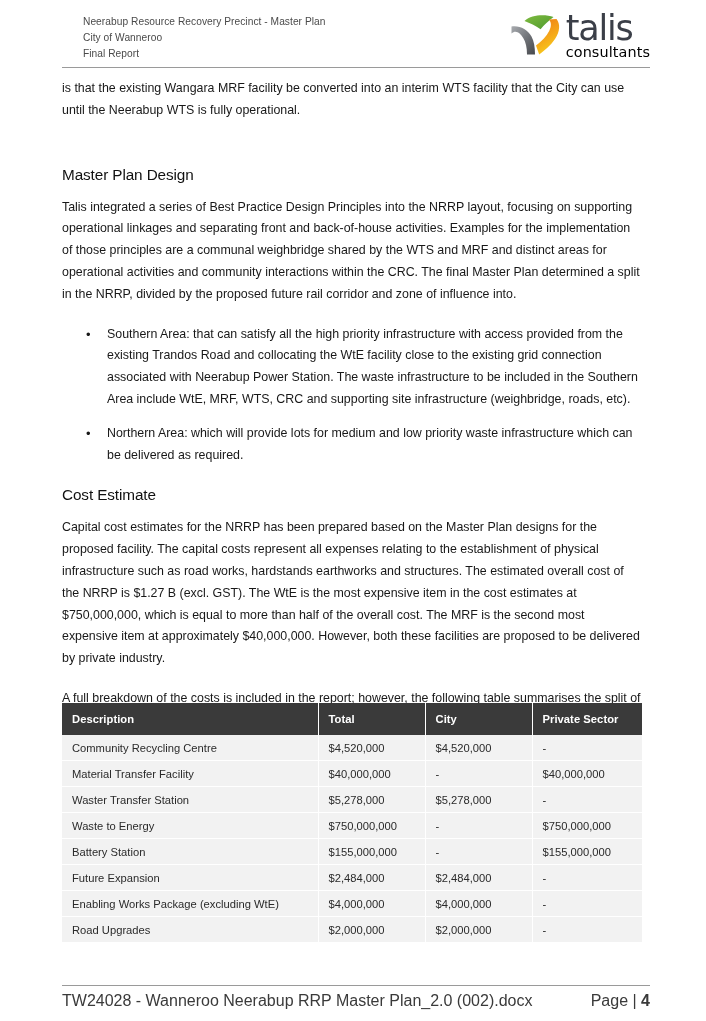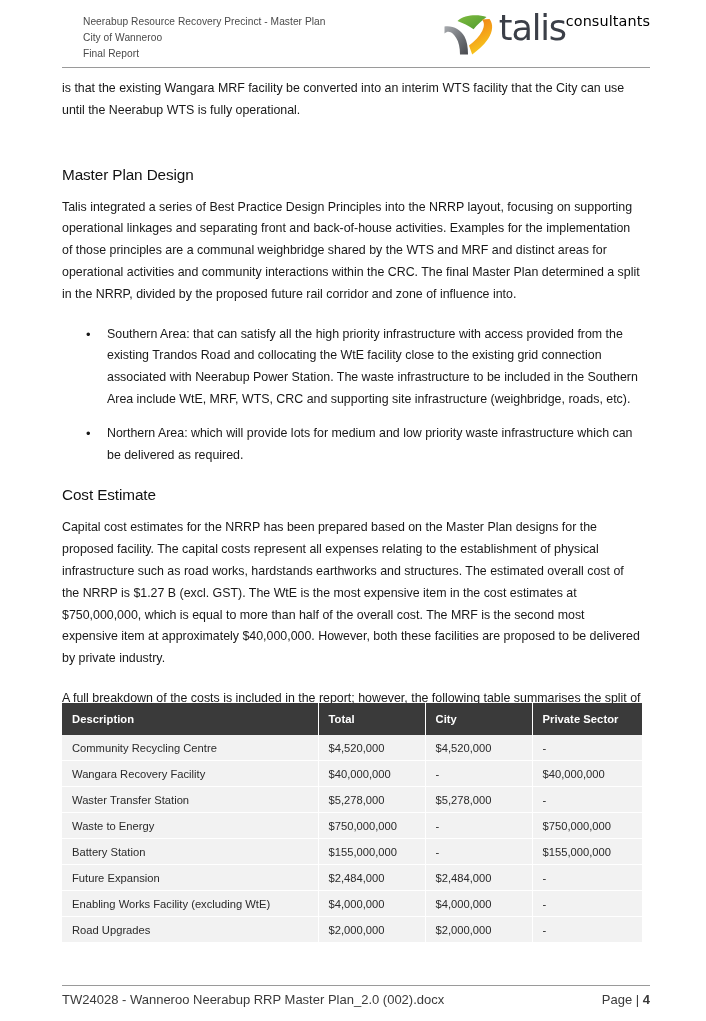--- a/index.html
+++ b/index.html
@@ -49,20 +49,21 @@
     padding-top: 0px;
   }
   .logo-mark {
     width: 58px;
     height: 44px;
     flex: none;
     margin-right: 2px;
   }
   .logo-words {
     display: flex;
+    flex-direction: column;
     justify-content: flex-start;
     margin-left: -4px;
     padding-top: 1px;
   }
   .logo-talis {
     font-size: 35px;
     line-height: 31px;
     letter-spacing: -1.2px;
     color: #3b3f48;
     font-weight: 400;
@@ -197,21 +198,21 @@
     background: #9a9a9a;
   }
   .doc-footer {
     position: absolute;
     left: 62px;
     top: 992px;
     width: 588px;
     display: flex;
     justify-content: space-between;
     align-items: baseline;
-    font-size: 13px;
+    font-size: 16px;
     color: #3a3a3a;
   }
   .footer-page .pg-num { font-weight: bold; }
 </style>
 </head>
 <body>
 
 <div class="page">
 
   <div class="doc-header">
@@ -307,21 +308,21 @@
         </tr>
       </thead>
       <tbody>
         <tr>
           <td>Community Recycling Centre</td>
           <td>$4,520,000</td>
           <td>$4,520,000</td>
           <td>-</td>
         </tr>
         <tr>
-          <td>Wangara Recovery Facility</td>
+          <td>Material Transfer Facility</td>
           <td>$40,000,000</td>
           <td>-</td>
           <td>$40,000,000</td>
         </tr>
         <tr>
           <td>Waster Transfer Station</td>
           <td>$5,278,000</td>
           <td>$5,278,000</td>
           <td>-</td>
         </tr>
@@ -337,21 +338,21 @@
           <td>-</td>
           <td>$155,000,000</td>
         </tr>
         <tr>
           <td>Future Expansion</td>
           <td>$2,484,000</td>
           <td>$2,484,000</td>
           <td>-</td>
         </tr>
         <tr>
-          <td>Enabling Works Facility (excluding WtE)</td>
+          <td>Enabling Works Package (excluding WtE)</td>
           <td>$4,000,000</td>
           <td>$4,000,000</td>
           <td>-</td>
         </tr>
         <tr>
           <td>Road Upgrades</td>
           <td>$2,000,000</td>
           <td>$2,000,000</td>
           <td>-</td>
         </tr>

